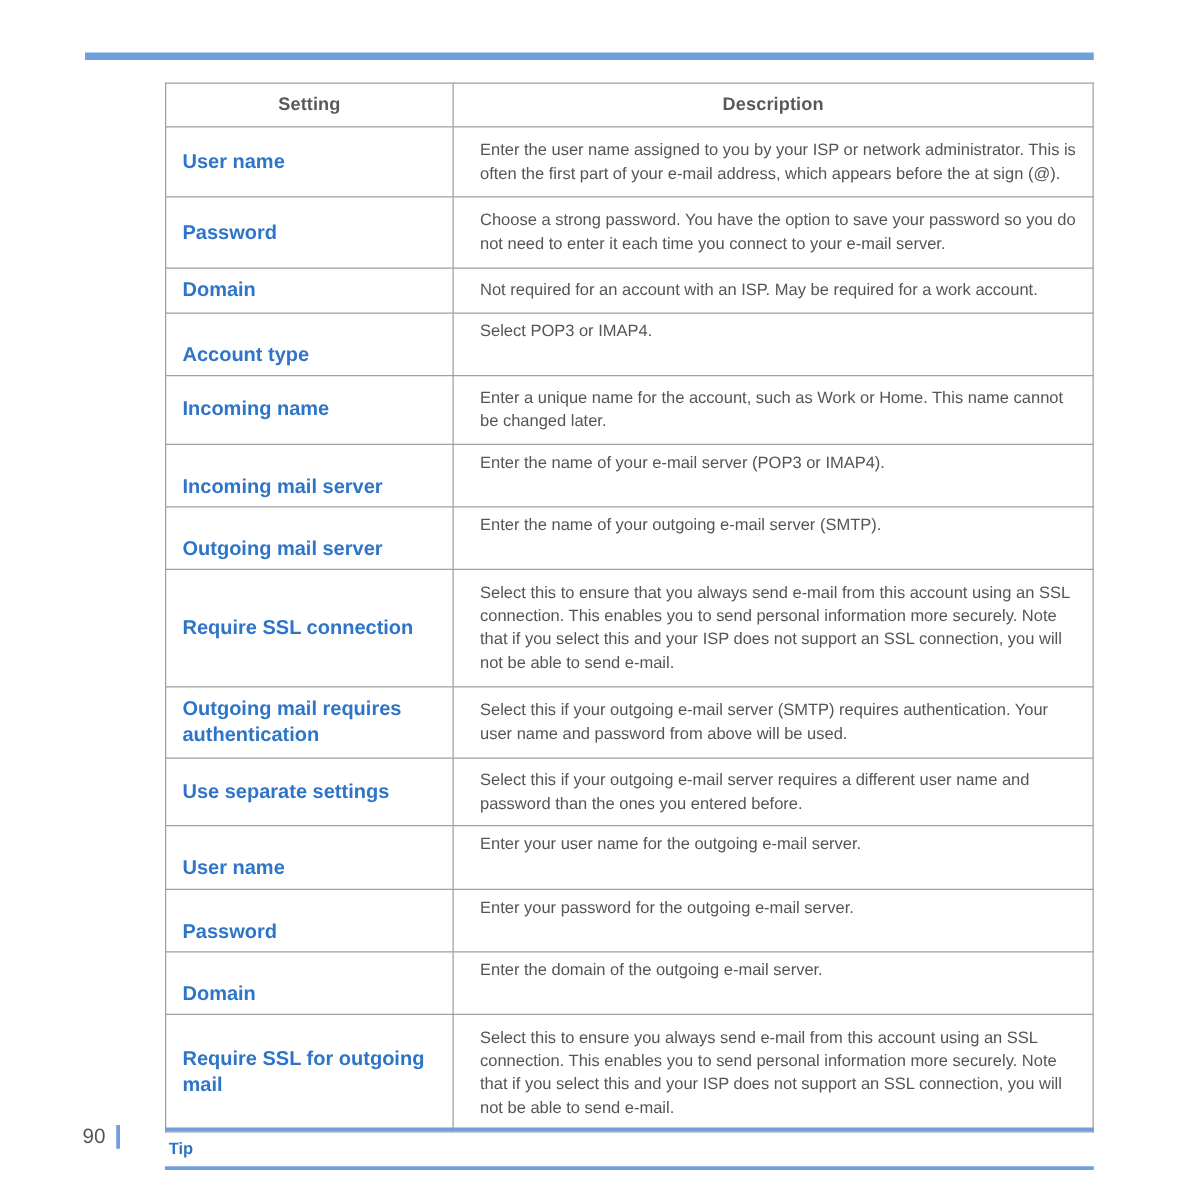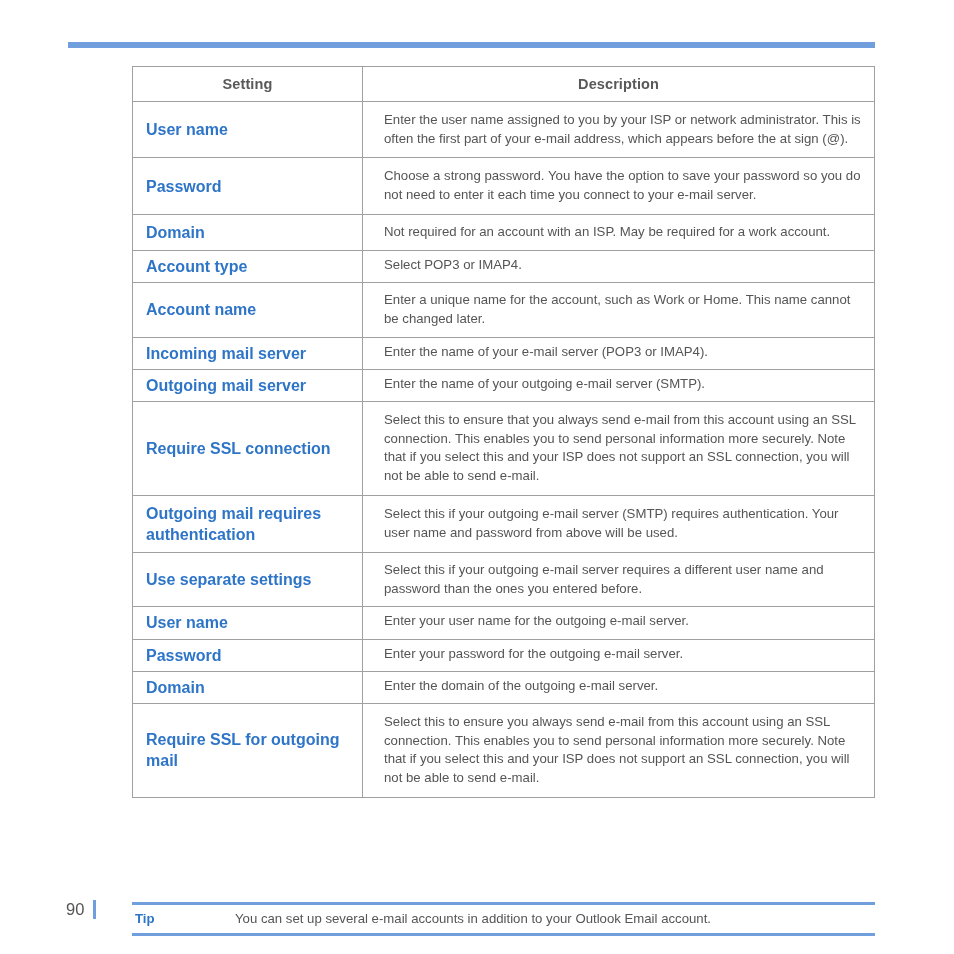--- a/index.html
+++ b/index.html
@@ -66,21 +66,21 @@
     line-height: 1.32;
   }
   td.cell-desc {
     vertical-align: top;
     padding: 8px 12px 8px 21px;
     font-size: 13.2px;
     color: #555555;
     line-height: 1.42;
   }
   tr.tall td.cell-desc { padding-top: 9px; padding-bottom: 9px; }
-  tr.short td.cell-setting { padding-top: 5px; padding-bottom: 5px; }
+  tr.short td.cell-setting { padding-top: 23px; padding-bottom: 5px; }
   tr.short td.cell-desc { padding-top: 5px; padding-bottom: 5px; }
 
   
   .tip-block {
     position: absolute;
     left: 132px;
     top: 858px;
     width: 743px;
     margin-top: 44px;
   }
@@ -161,21 +161,21 @@
         </tr>
         <tr class="normal">
           <td class="cell-setting">Domain</td>
           <td class="cell-desc">Not required for an account with an ISP. May be required for a work account.</td>
         </tr>
         <tr class="short">
           <td class="cell-setting">Account type</td>
           <td class="cell-desc">Select POP3 or IMAP4.</td>
         </tr>
         <tr class="normal">
-          <td class="cell-setting">Account name</td>
+          <td class="cell-setting">Incoming name</td>
           <td class="cell-desc">Enter a unique name for the account, such as Work or Home. This name cannot be changed later.</td>
         </tr>
         <tr class="short">
           <td class="cell-setting">Incoming mail server</td>
           <td class="cell-desc">Enter the name of your e-mail server (POP3 or IMAP4).</td>
         </tr>
         <tr class="short">
           <td class="cell-setting">Outgoing mail server</td>
           <td class="cell-desc">Enter the name of your outgoing e-mail server (SMTP).</td>
         </tr>
@@ -207,21 +207,20 @@
           <td class="cell-setting">Require SSL for outgoing mail</td>
           <td class="cell-desc">Select this to ensure you always send e-mail from this account using an SSL connection. This enables you to send personal information more securely. Note that if you select this and your ISP does not support an SSL connection, you will not be able to send e-mail.</td>
         </tr>
       </tbody>
   </table>
 
   <div class="tip-block">
     <div class="tip-rule"></div>
     <div class="tip-row">
       <div class="tip-label">Tip</div>
-      <div class="tip-text">You can set up several e-mail accounts in addition to your Outlook Email account.</div>
     </div>
     <div class="tip-rule"></div>
   </div>
 
   <div class="footer">
     <div class="footer-page">90</div>
     <div class="footer-bar"></div>
   </div>
 
 </div>

